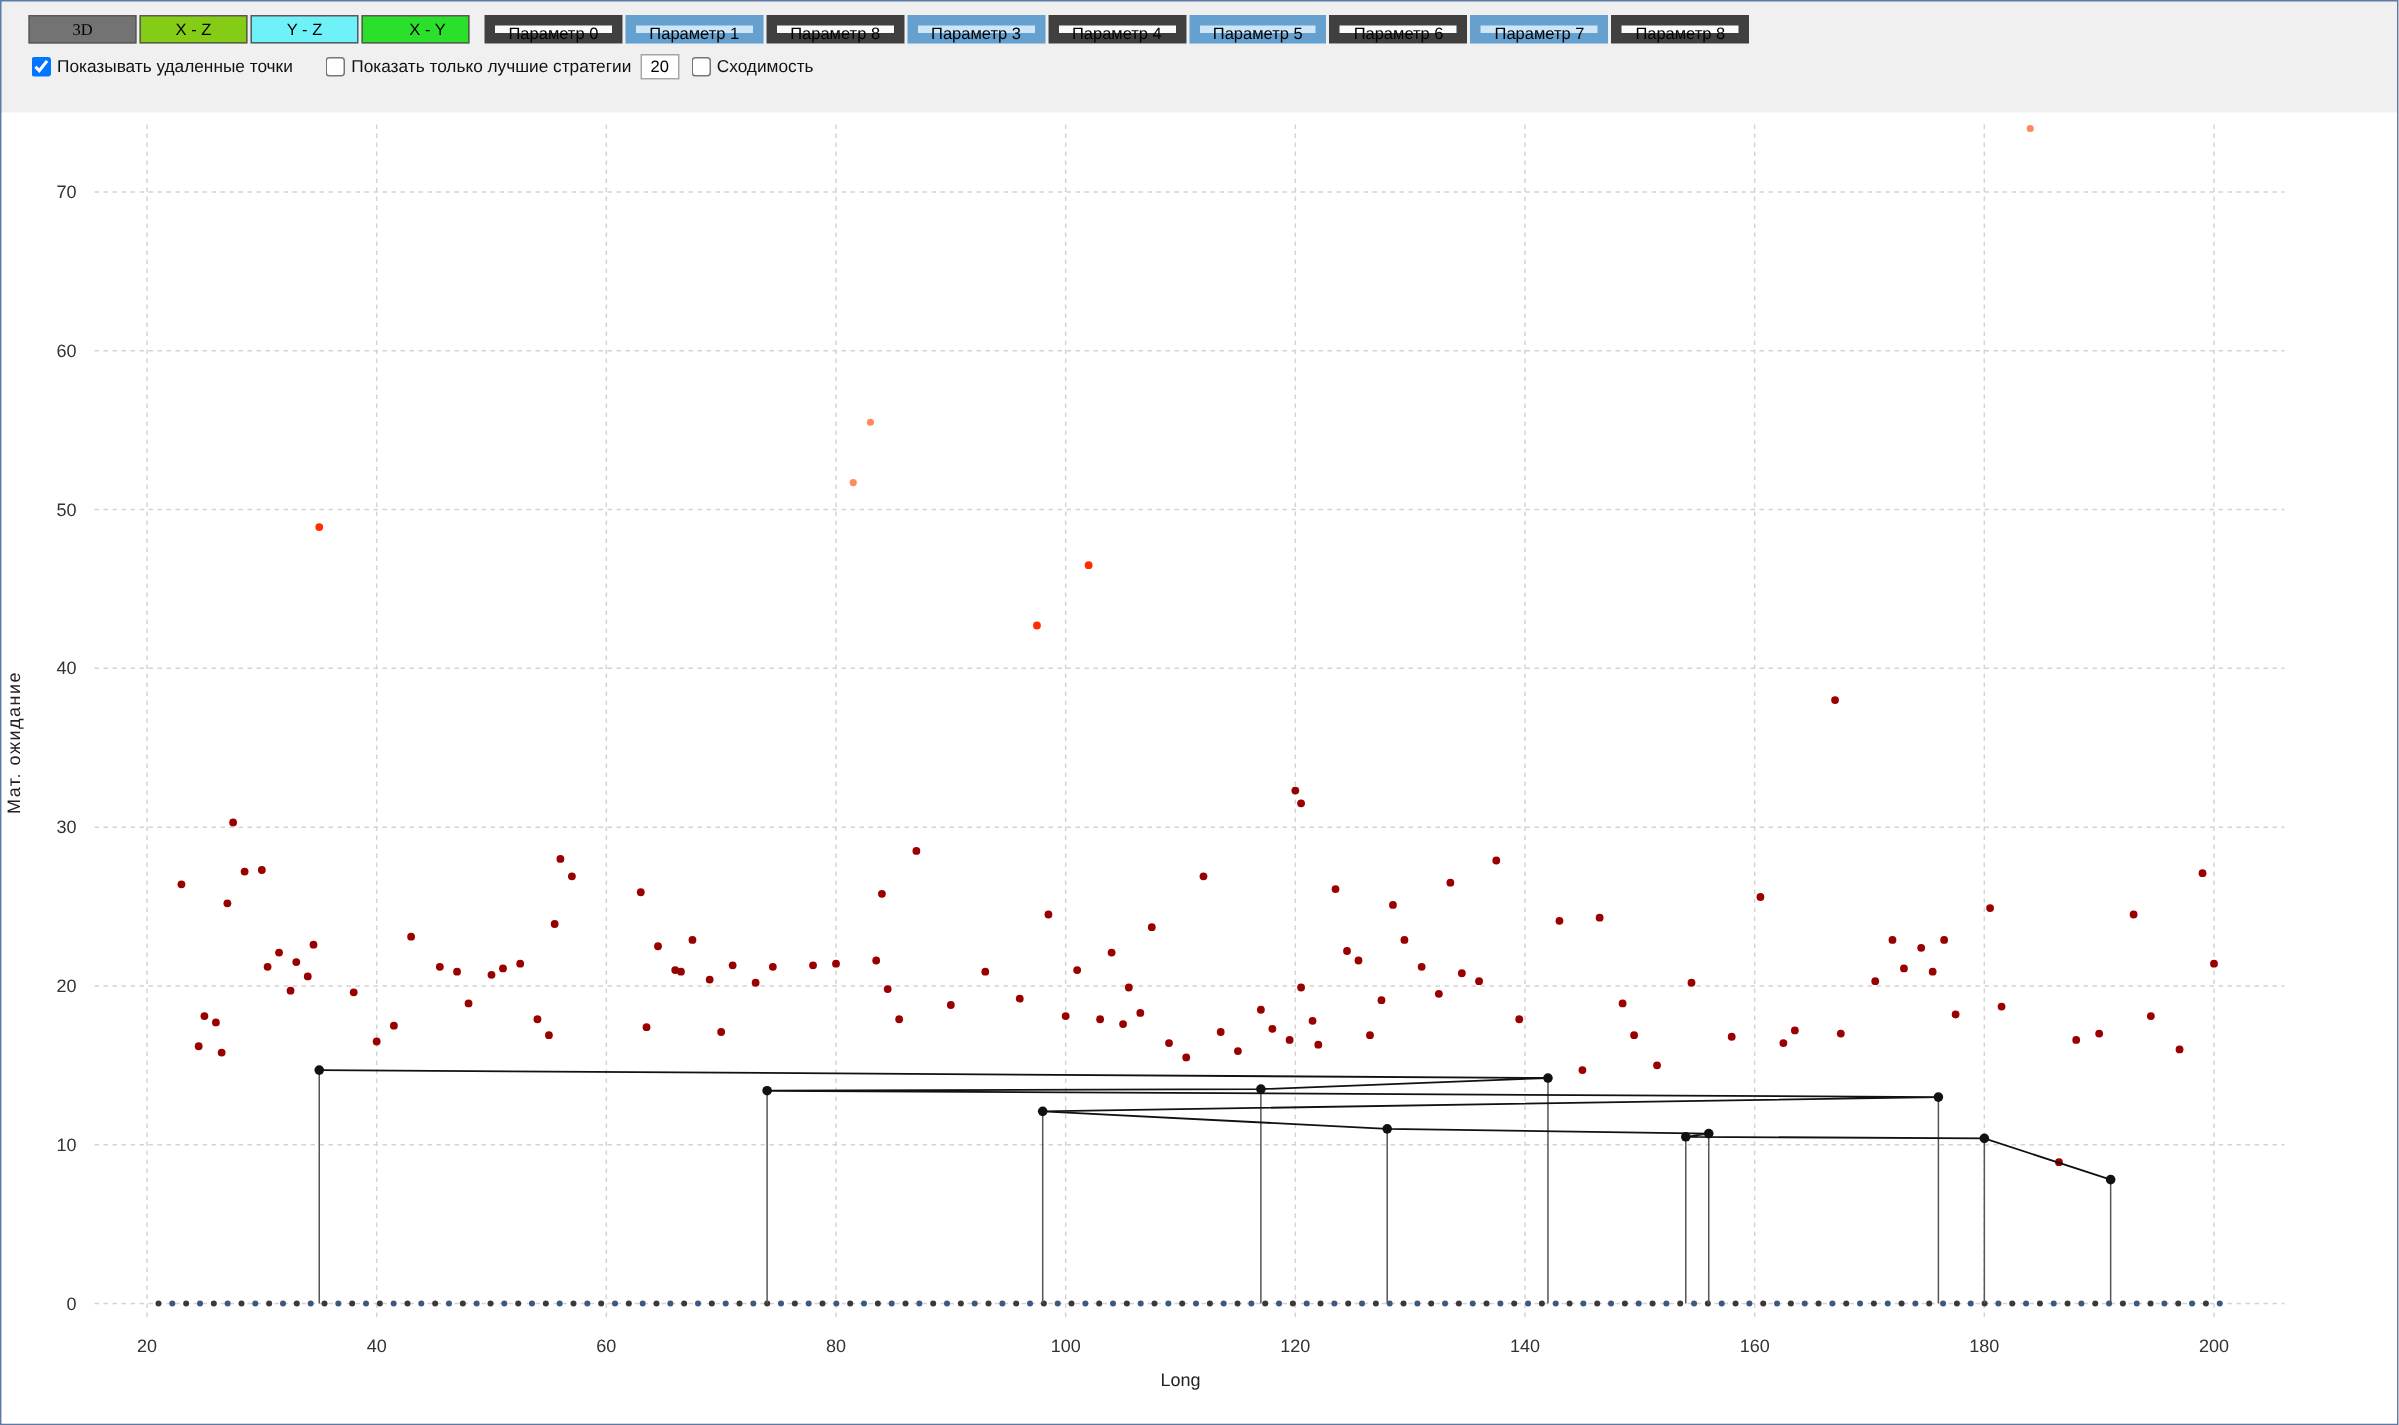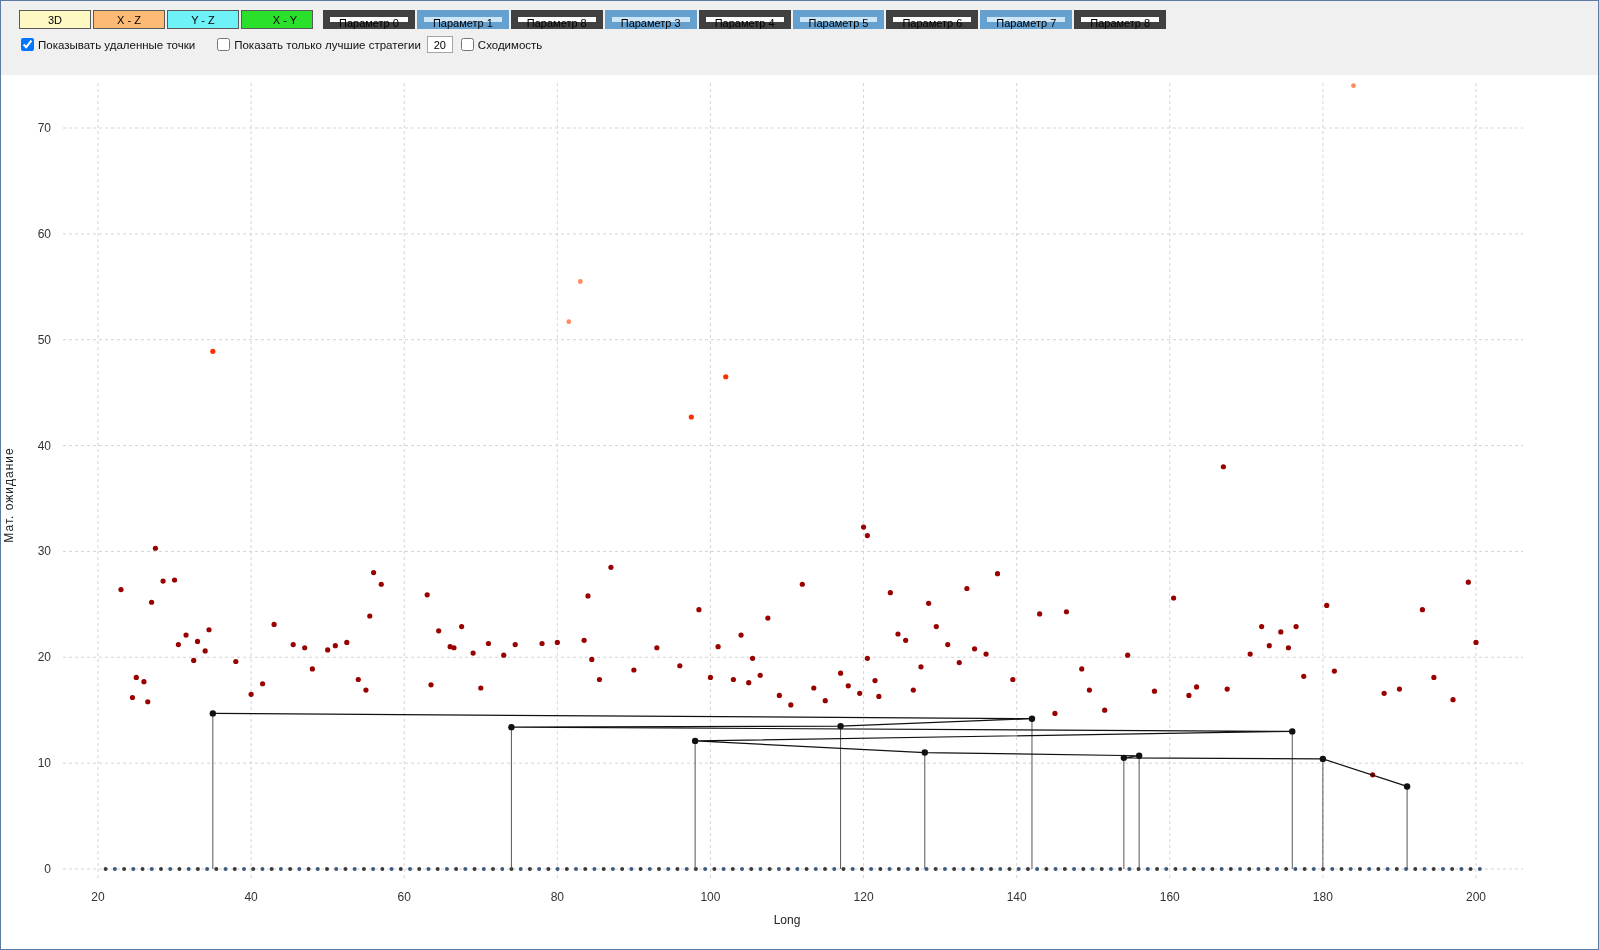--- a/index.html
+++ b/index.html
@@ -48,22 +48,22 @@
   svg text{font-family:"Liberation Sans",sans-serif;}
 </style>
 </head>
 <body>
 
 <div class="window">
 
 
   <div class="toolbar">
     <div class="view-group">
-      <button class="vbtn" style="background: #fef9c3;">3D</button>
-      <button class="vbtn" style="background: #fdba74;">X - Z</button>
+      <button class="vbtn" style="background: #737373; font-family: Liberation Serif, serif;">3D</button>
+      <button class="vbtn" style="background: #84cc16;">X - Z</button>
       <button class="vbtn" style="background: rgb(110, 242, 247);">Y - Z</button>
       <button class="vbtn" style="background: rgb(42, 224, 42); padding-left: 16px;">X - Y</button>
     </div>
     <div class="param-group">
       <button class="pbtn">Параметр 0</button>
       <button class="pbtn active">Параметр 1</button>
       <button class="pbtn">Параметр 8</button>
       <button class="pbtn active">Параметр 3</button>
       <button class="pbtn">Параметр 4</button>
       <button class="pbtn active">Параметр 5</button>

